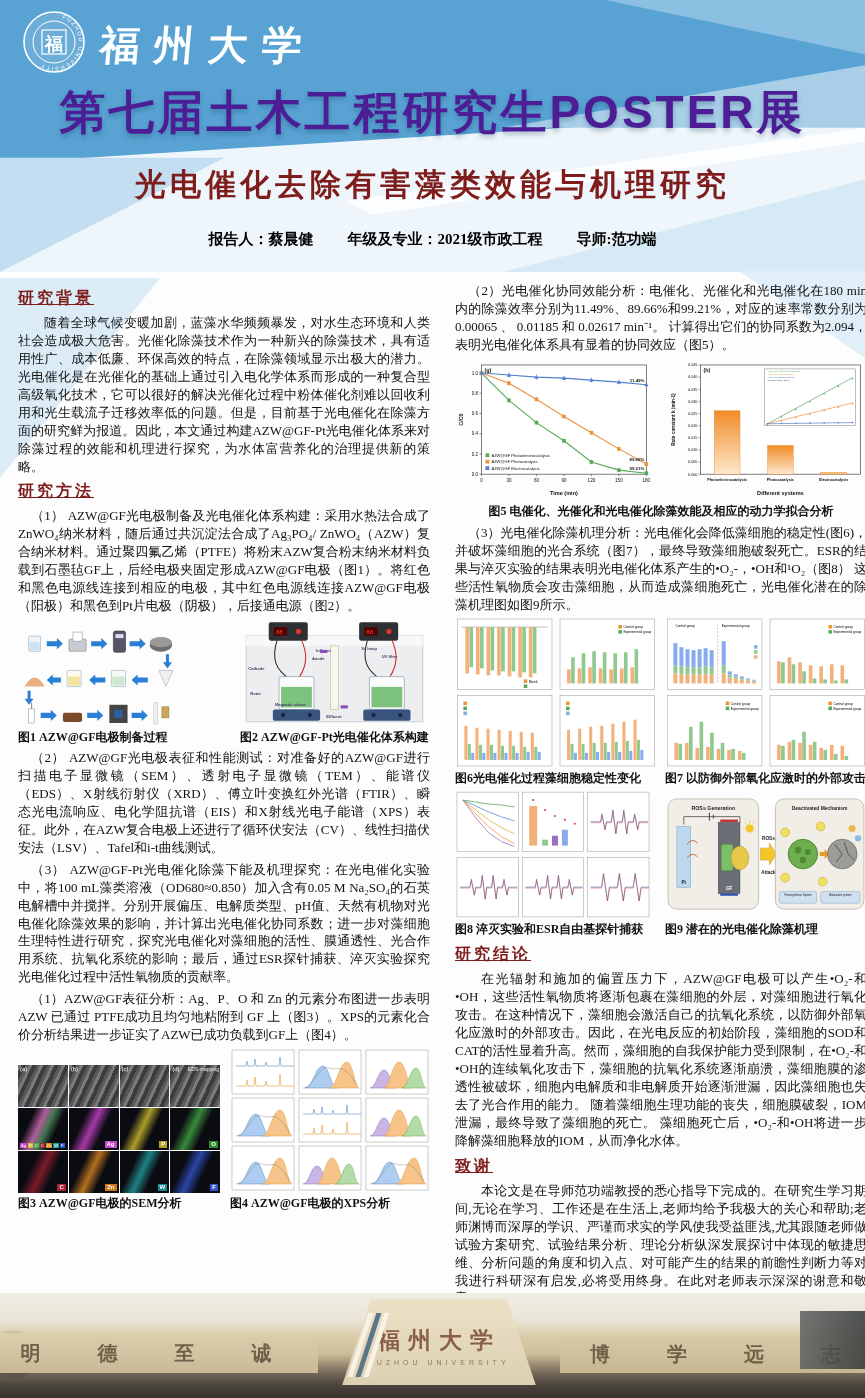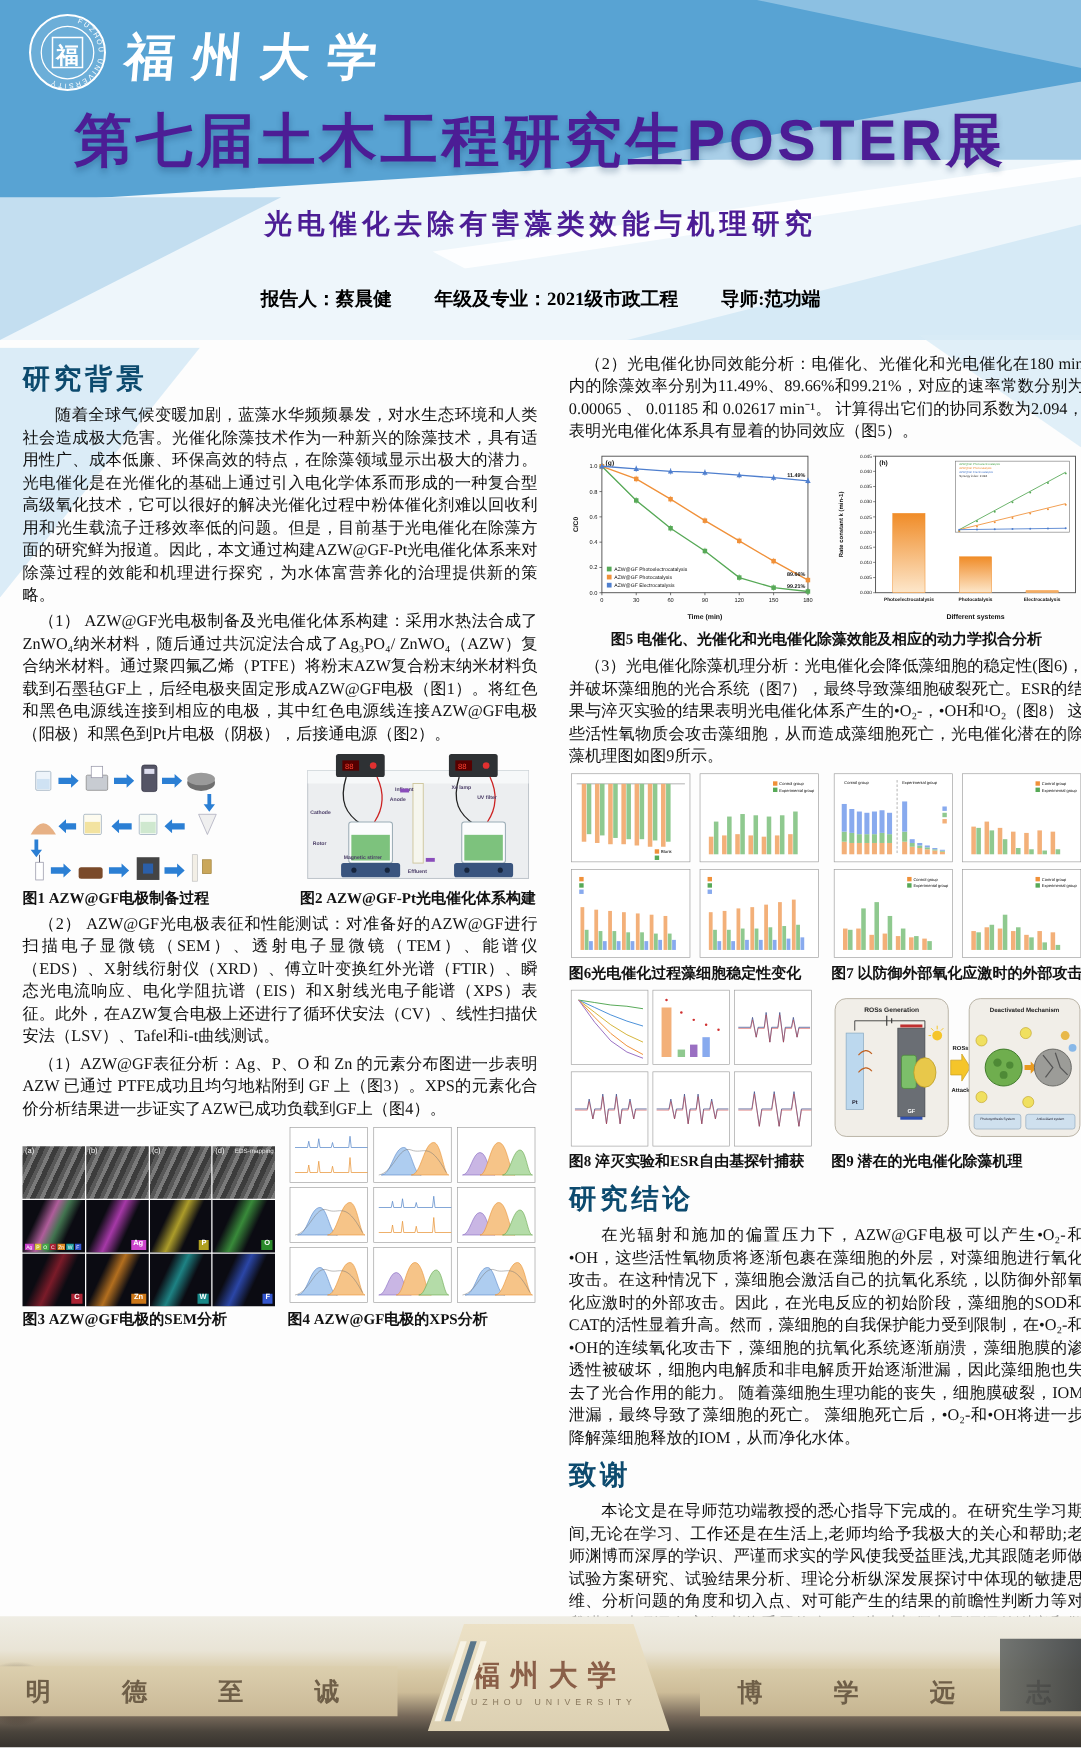--- a/index.html
+++ b/index.html
@@ -14,33 +14,33 @@
   .h-t2{background:#a9cfe8;clip-path:polygon(58% 47%,100% 24%,100% 47%);}
   .h-t3{background:#8cc0e2;clip-path:polygon(70% 0,100% 0,100% 20%);}
   .h-t5{background:#d6eaf6;clip-path:polygon(58% 100%,100% 66%,100% 100%);}
   .h-streak{background:rgba(255,255,255,.85);clip-path:polygon(40% 74%,100% 47%,100% 52%,43% 79%);}
   .logo{position:absolute;left:22px;top:10px;width:64px;height:64px;}
   .uniname{position:absolute;left:100px;top:18px;font-size:40px;font-weight:bold;color:#fff;
            letter-spacing:14px;transform:skewX(-5deg);font-family:"Liberation Serif",serif;}
   .banner{position:absolute;left:0;top:82px;width:100%;text-align:center;color:#4c1d95;
           font-family:"Liberation Sans",sans-serif;font-weight:900;font-size:46px;letter-spacing:3px;
           text-shadow:0 3px 5px rgba(10,50,90,.3);}
-  .ptitle{position:absolute;left:0;top:164px;width:100%;text-align:center;color:#4c1d95;
-          font-weight:bold;font-size:22px;letter-spacing:4px;}
+  .ptitle{position:absolute;left:0;top:164px;width:100%;text-align:center;color:#7f1d1d;
+          font-weight:bold;font-size:31px;letter-spacing:4px;}
   .authors{position:absolute;left:0;top:230px;width:100%;display:flex;justify-content:center;gap:34px;
            font-size:15px;font-weight:bold;color:#000;}
   
   .bgtri-a{left:0;top:278px;width:160px;height:200px;background:#cfe6f4;opacity:.75;
            clip-path:polygon(0 0,100% 0,0 100%);z-index:0;}
   .bgtri-b{left:735px;top:268px;width:130px;height:90px;background:#d8ebf6;opacity:.8;
            clip-path:polygon(100% 0,100% 100%,0 0);z-index:0;}
   .col{position:absolute;top:282px;width:412px;z-index:1;}
   .col-left{left:18px;}
   .col-right{left:455px;}
-  h2.sec{color:#0c4a6e;font-size:22px;font-weight:bold;letter-spacing:3px;margin:6px 0 5px 0;}
+  h2.sec{color:#7f1d1d;font-size:16px;font-weight:bold;letter-spacing:3px;margin:6px 0 5px 0;text-decoration:underline;}
   .col p{font-size:13px;line-height:1.38;text-align:justify;margin:0 0 4px 0;}
   .ind2{text-indent:2em;}
   .ind1{text-indent:1em;}
   .figrow{display:flex;justify-content:space-between;align-items:flex-end;margin:3px 0 3px 0;}
   .figure{display:flex;flex-direction:column;align-items:flex-start;}
   .figcap{font-size:12px;font-weight:bold;margin-top:2px;white-space:nowrap;}
   .figcap-wide{font-size:12px;font-weight:bold;text-align:center;margin:1px 0 4px 0;}
   
   .fig3wrap{width:202px;}
   .sem-strip{display:flex;gap:1px;height:42px;}
@@ -108,20 +108,21 @@
   </div>
 </div>
 
 <div class="abs bgtri-a"></div>
 <div class="abs bgtri-b"></div>
 
 <div class="col col-left">
   <h2 class="sec">研究背景</h2>
   <p class="ind2">随着全球气候变暖加剧，蓝藻水华频频暴发，对水生态环境和人类社会造成极大危害。光催化除藻技术作为一种新兴的除藻技术，具有适用性广、成本低廉、环保高效的特点，在除藻领域显示出极大的潜力。光电催化是在光催化的基础上通过引入电化学体系而形成的一种复合型高级氧化技术，它可以很好的解决光催化过程中粉体催化剂难以回收利用和光生载流子迁移效率低的问题。但是，目前基于光电催化在除藻方面的研究鲜为报道。因此，本文通过构建AZW@GF-Pt光电催化体系来对除藻过程的效能和机理进行探究，为水体富营养化的治理提供新的策略。</p>
 
+  <h2 class="sec">研究方法</h2>
   <p class="ind1">（1） AZW@GF光电极制备及光电催化体系构建：采用水热法合成了ZnWO₄纳米材料，随后通过共沉淀法合成了Ag₃PO₄/ ZnWO₄（AZW）复合纳米材料。通过聚四氟乙烯（PTFE）将粉末AZW复合粉末纳米材料负载到石墨毡GF上，后经电极夹固定形成AZW@GF电极（图1）。将红色和黑色电源线连接到相应的电极，其中红色电源线连接AZW@GF电极（阳极）和黑色到Pt片电极（阴极），后接通电源（图2）。</p>
 
   <div class="figrow">
     <div class="figure">
       <svg viewBox="0 0 205 100" width="208" height="101">
 
         <rect x="10" y="10" width="12" height="15" rx="1" fill="#eef4fa" stroke="#9aabbb" stroke-width="0.6"></rect>
         <rect x="11" y="16" width="10" height="8" fill="#cfe2f3"></rect>
         <polygon points="28,15 38,15 38,12 44,17.5 38,23 38,20 28,20" fill="#2b7fd4"></polygon>
         <rect x="50" y="13" width="17" height="12" rx="1" fill="#c8ccd2" stroke="#888" stroke-width="0.6"></rect>
@@ -200,20 +201,21 @@
         <text x="34" y="85" font-size="4" fill="#4a3d66" font-weight="bold">Magnetic stirrer</text>
         <text x="84" y="96" font-size="4" fill="#4a3d66" font-weight="bold">Effluent</text>
         <rect x="78" y="30" width="7" height="3" fill="#8a4dbb"></rect>
         <rect x="98" y="84" width="7" height="3" fill="#8a4dbb"></rect>
       </svg>
       <div class="figcap">图2 AZW@GF-Pt光电催化体系构建</div>
     </div>
   </div>
 
   <p class="ind1">（2） AZW@GF光电极表征和性能测试：对准备好的AZW@GF进行扫描电子显微镜（SEM）、透射电子显微镜（TEM）、能谱仪（EDS）、X射线衍射仪（XRD）、傅立叶变换红外光谱（FTIR）、瞬态光电流响应、电化学阻抗谱（EIS）和X射线光电子能谱（XPS）表征。此外，在AZW复合电极上还进行了循环伏安法（CV）、线性扫描伏安法（LSV）、Tafel和i-t曲线测试。</p>
+  <p class="ind1">（3） AZW@GF-Pt光电催化除藻下能及机理探究：在光电催化实验中，将100 mL藻类溶液（OD680≈0.850）加入含有0.05 M Na₂SO₄的石英电解槽中并搅拌。分别开展偏压、电解质类型、pH值、天然有机物对光电催化除藻效果的影响，并计算出光电催化协同系数；进一步对藻细胞生理特性进行研究，探究光电催化对藻细胞的活性、膜通透性、光合作用系统、抗氧化系统的影响；最后，通过ESR探针捕获、淬灭实验探究光电催化过程中活性氧物质的贡献率。</p>
 
   <p class="ind1">（1）AZW@GF表征分析：Ag、P、O 和 Zn 的元素分布图进一步表明 AZW 已通过 PTFE成功且均匀地粘附到 GF 上（图3）。XPS的元素化合价分析结果进一步证实了AZW已成功负载到GF上（图4）。</p>
 
   <div class="figrow">
     <div class="figure">
       <div class="fig3wrap">
         <div class="sem-strip">
           <div class="sem-cell">
               <span class="sem-letter">(a)</span>
             </div>

